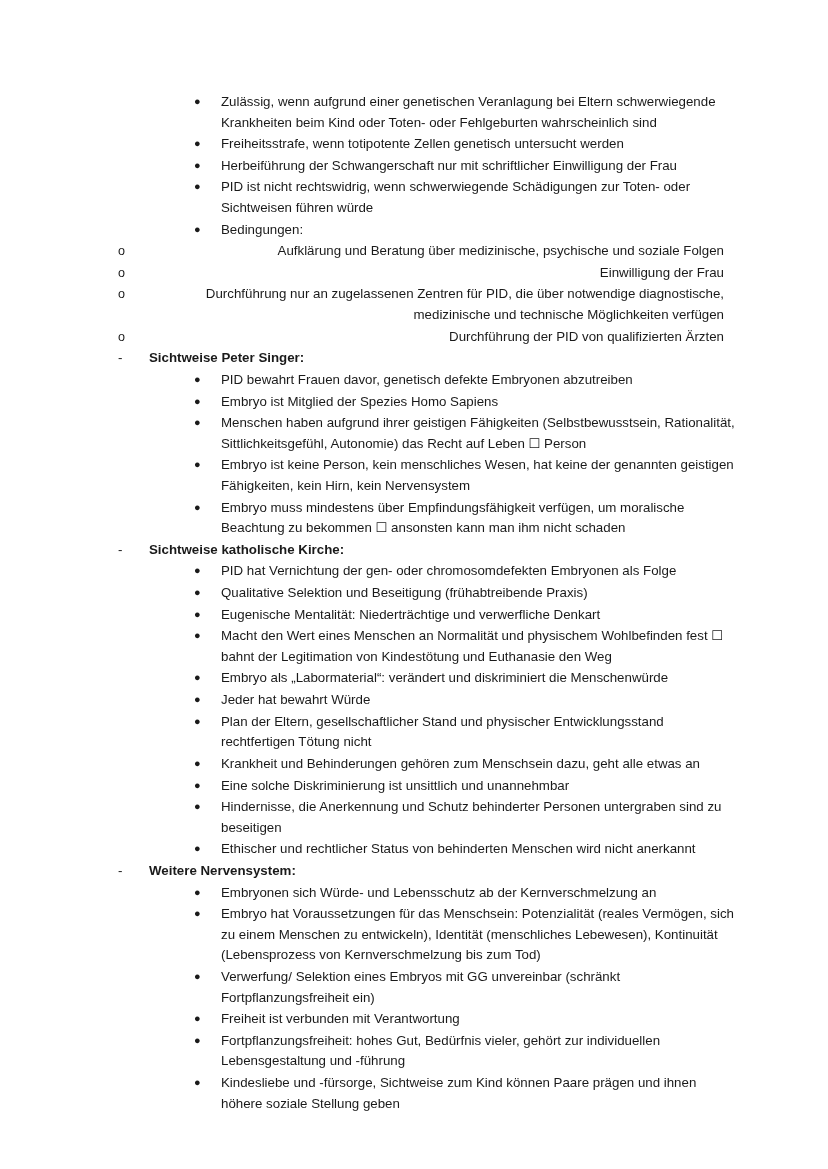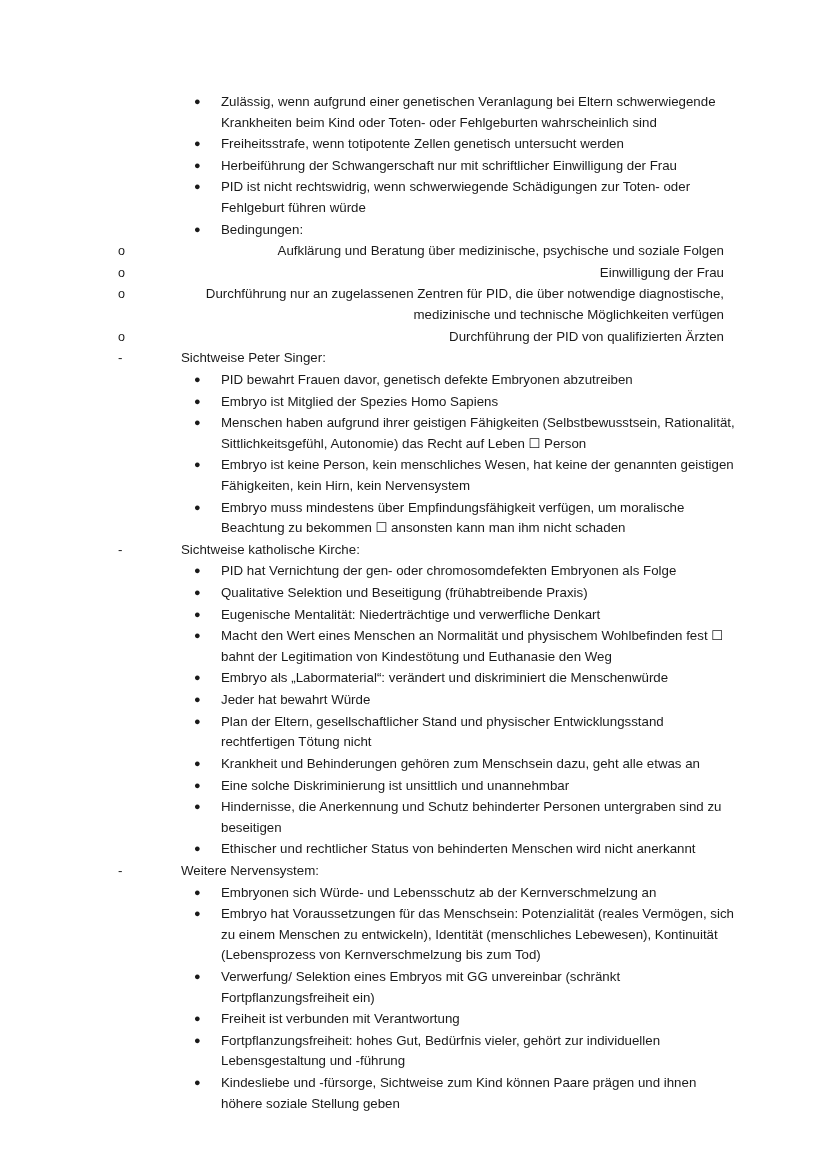--- a/index.html
+++ b/index.html
@@ -59,22 +59,21 @@
   
   .lvl-dash {
     margin-left: 32px;
     margin-bottom: 1px;
   }
   .lvl-dash > .marker {
     width: 31px;
     font-size: 13.3px;
   }
   .lvl-dash > .text {
-    font-weight: normal;
-    margin-left: 32px;
+    font-weight: bold;
   }
 
   
   .lvl-bullet {
     margin-left: 108px;
     margin-bottom: 1px;
   }
   .lvl-bullet > .marker {
     width: 27px;
     font-size: 11px;
@@ -96,21 +95,21 @@
       <div class="row lvl-bullet">
         <span class="marker">●</span>
         <span class="text">Freiheitsstrafe, wenn totipotente Zellen genetisch untersucht werden</span>
       </div>
       <div class="row lvl-bullet">
         <span class="marker">●</span>
         <span class="text">Herbeiführung der Schwangerschaft nur mit schriftlicher Einwilligung der Frau</span>
       </div>
       <div class="row lvl-bullet">
         <span class="marker">●</span>
-        <span class="text">PID ist nicht rechtswidrig, wenn schwerwiegende Schädigungen zur Toten- oder Fehlgeburt führen würde</span>
+        <span class="text">PID ist nicht rechtswidrig, wenn schwerwiegende Schädigungen zur Toten- oder Sichtweisen führen würde</span>
       </div>
       <div class="row lvl-bullet">
         <span class="marker">●</span>
         <span class="text">Bedingungen:</span>
       </div>
       <div class="row lvl-o">
         <span class="marker">o</span>
         <span class="text">Aufklärung und Beratung über medizinische, psychische und soziale Folgen</span>
       </div>
       <div class="row lvl-o">

